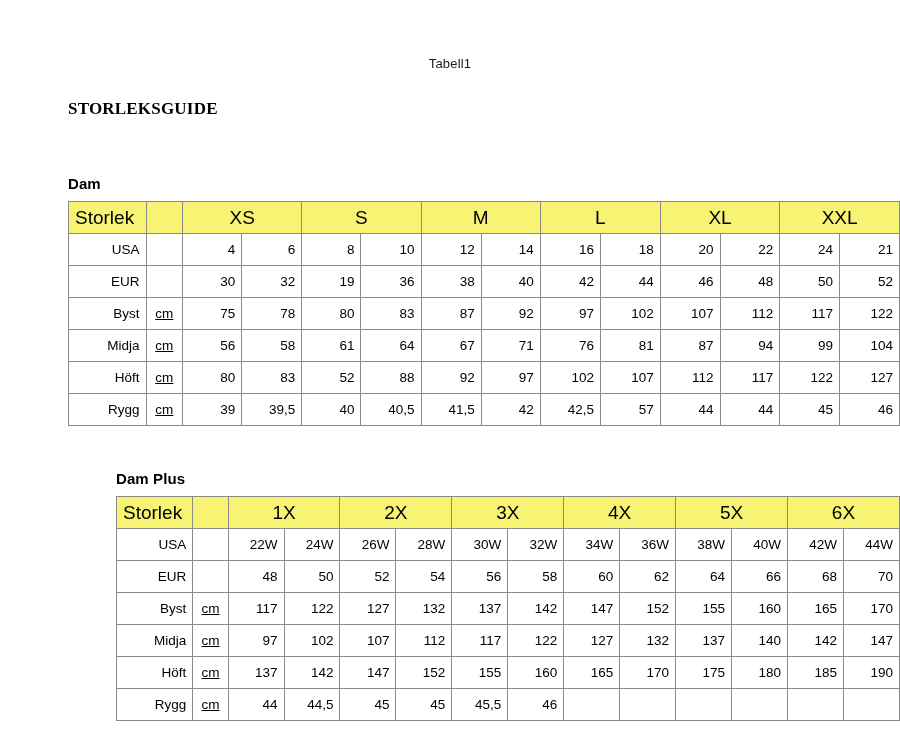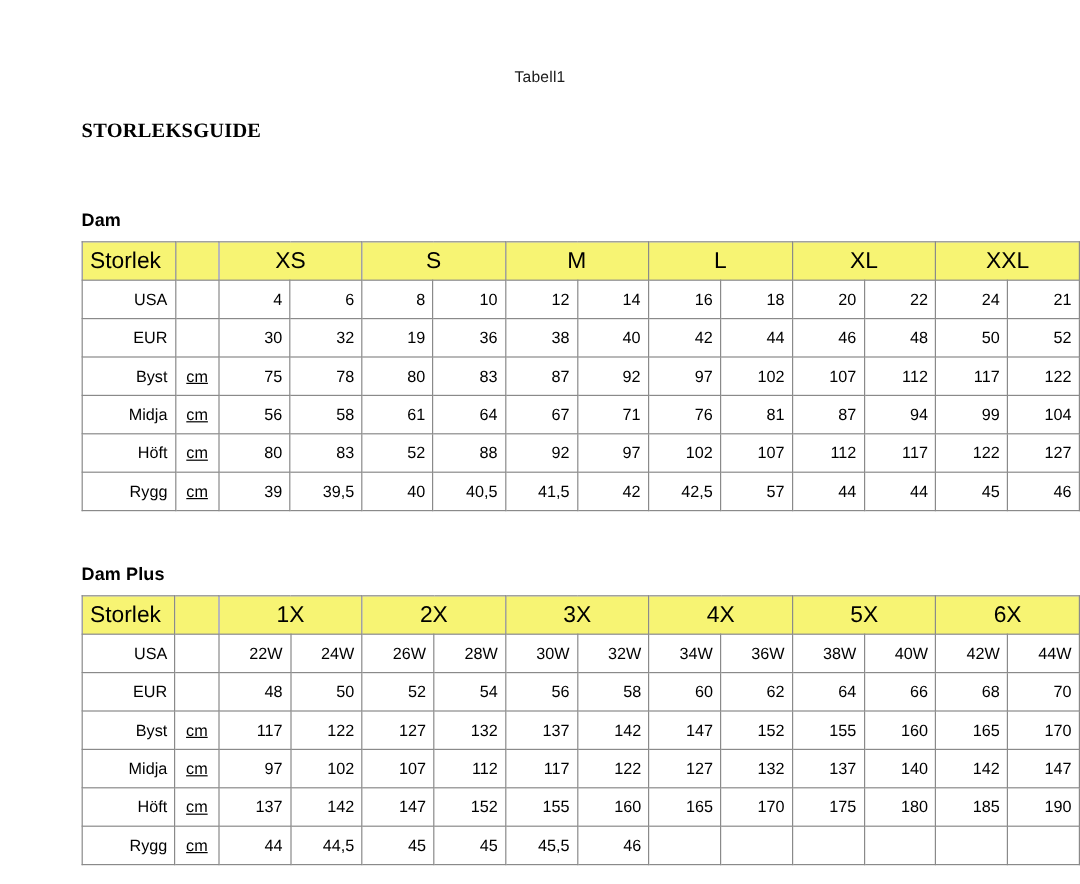--- a/index.html
+++ b/index.html
@@ -85,21 +85,21 @@
     padding-right: 7px;
   }
   td.blank {
     text-align: right;
   }
   
   col.c-label { width: 78px; }
   col.c-unit  { width: 37px; }
   col.c-val   { width: 62px; }
   .section-dam { top: 175px; }
-  .section-damplus { top: 470px; }
+  .section-damplus { top: 470px; margin-left: 48px; }
 </style>
 </head>
 <body>
 
 <div class="page">
 
   <div class="sheet-title">Tabell1</div>
 
   <div class="guide-title">STORLEKSGUIDE</div>
 

